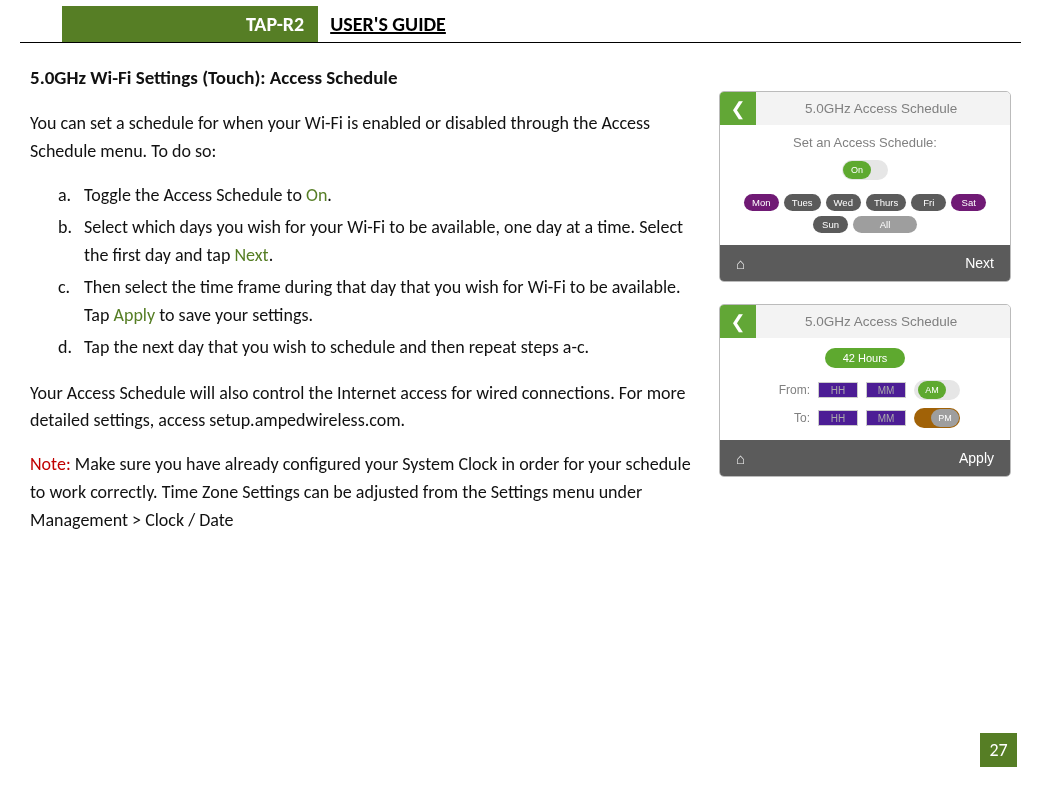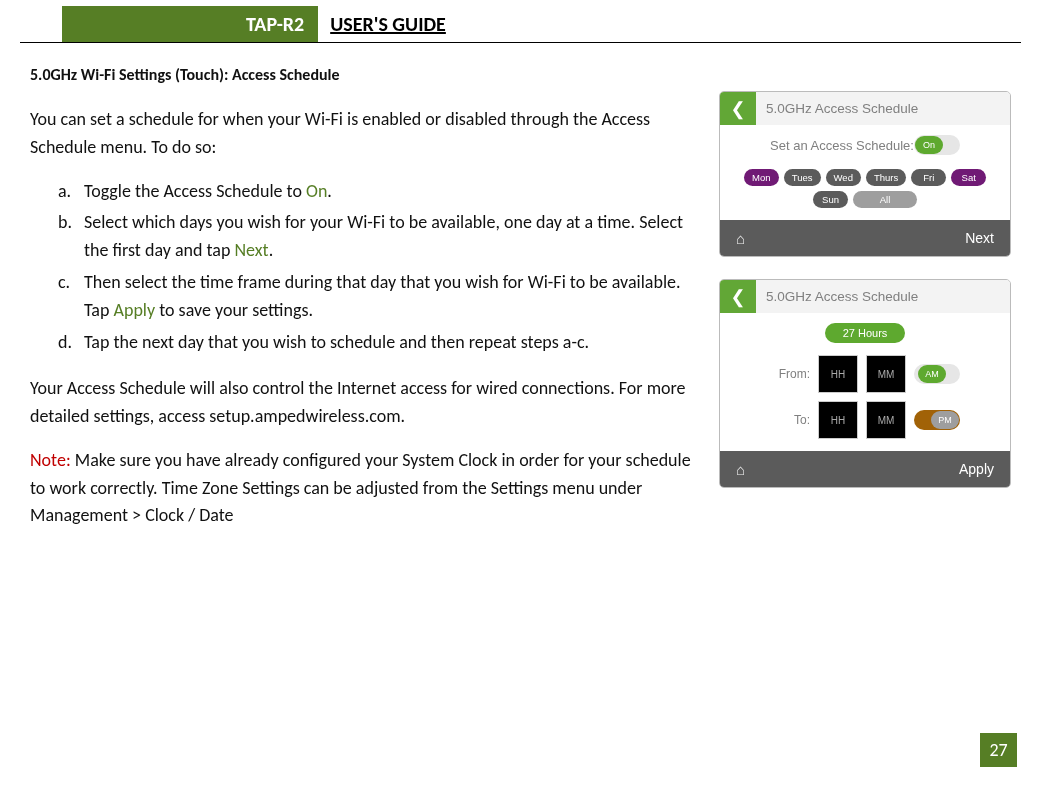--- a/index.html
+++ b/index.html
@@ -47,21 +47,21 @@
     gap: 18px;
   }
   .text-col {
     flex: 1;
     font-size: 18px;
     line-height: 1.55;
     color: #111;
   }
   .section-title {
     font-weight: bold;
-    font-size: 16px;
+    font-size: 19px;
     margin-bottom: 18px;
   }
   .p { margin: 0 0 16px 0; }
   ol.lettered {
     list-style: none;
     margin: 0 0 18px 0;
     padding: 0 0 0 28px;
   }
   ol.lettered li {
     margin-bottom: 4px;
@@ -105,33 +105,36 @@
     font-size: 18px;
   }
   .scr-title {
     flex: 1;
     color: #808080;
     font-size: 13.5px;
     display: flex;
     align-items: center;
     padding: 9px 10px;
     font-weight: 300;
+    margin-left: 39px;
   }
   .scr-body {
     padding: 10px 18px 12px 18px;
     background: #fff;
     font-size: 12px;
     color: #808080;
   }
   .scr-row1 {
     display: flex;
     align-items: center;
+    gap: 10px;
     margin-bottom: 14px;
     font-size: 13px;
     justify-content: center;
+    flex-direction: column;
   }
   .toggle {
     width: 46px; height: 20px;
     border-radius: 10px;
     background: #e6e6e6;
     position: relative;
     display: inline-block;
   }
   .toggle .knob {
     position: absolute;
@@ -198,28 +201,28 @@
     margin-top: 12px;
   }
   .time-lbl {
     text-align: right;
     color: #808080;
     font-size: 12px;
     font-weight: 300;
   }
   .time-box {
     border: 1px solid #ccc;
-    height: 38px;
+    height: 16px;
     text-align: center;
     font-size: 10px;
     color: #aaa;
     display: flex;
     align-items: center;
     justify-content: center;
-    background: #000000;
+    background: #4c1d95;
   }
 
   .page-number {
     position: absolute;
     right: 24px;
     bottom: 24px;
     background: #567e25;
     color: #fff;
     width: 37px;
     height: 34px;
@@ -304,21 +307,21 @@
     </div>
 
     <div class="screen">
       <div class="scr-titlebar">
         <div class="scr-back">
           <span>❮</span>
         </div>
         <div class="scr-title">5.0GHz Access Schedule</div>
       </div>
       <div class="scr-body" style="text-align:center;">
-        <span class="chip-24">27 Hours</span>
+        <span class="chip-24">42 Hours</span>
         <div class="time-grid">
           <span class="time-lbl">From:</span>
           <span class="time-box">HH</span>
           <span class="time-box">MM</span>
           <span class="toggle am">
             <span class="knob">AM</span>
           </span>
 
           <span class="time-lbl">To:</span>
           <span class="time-box">HH</span>

